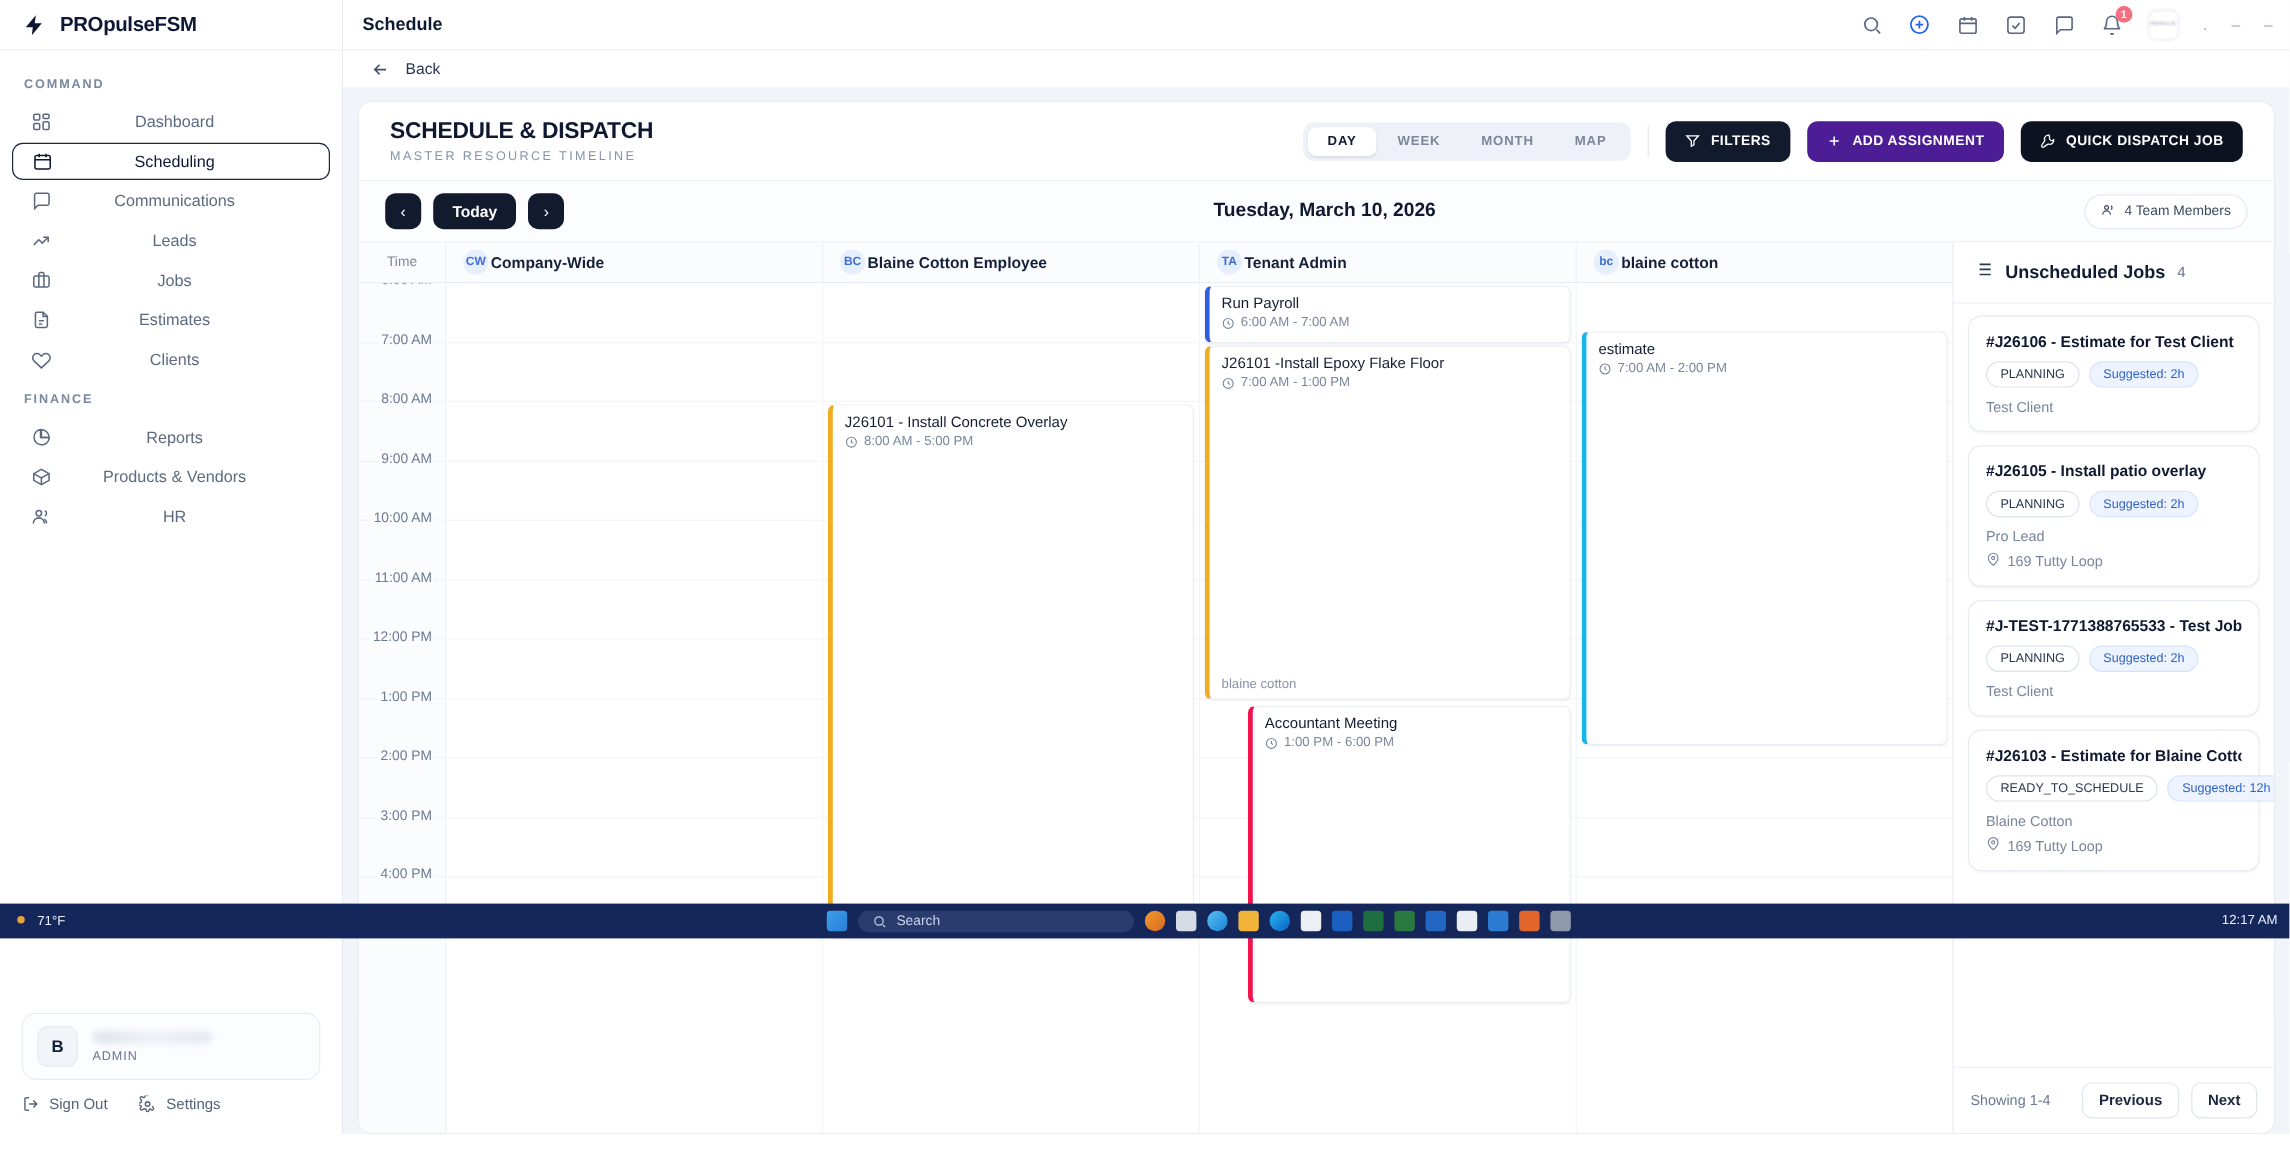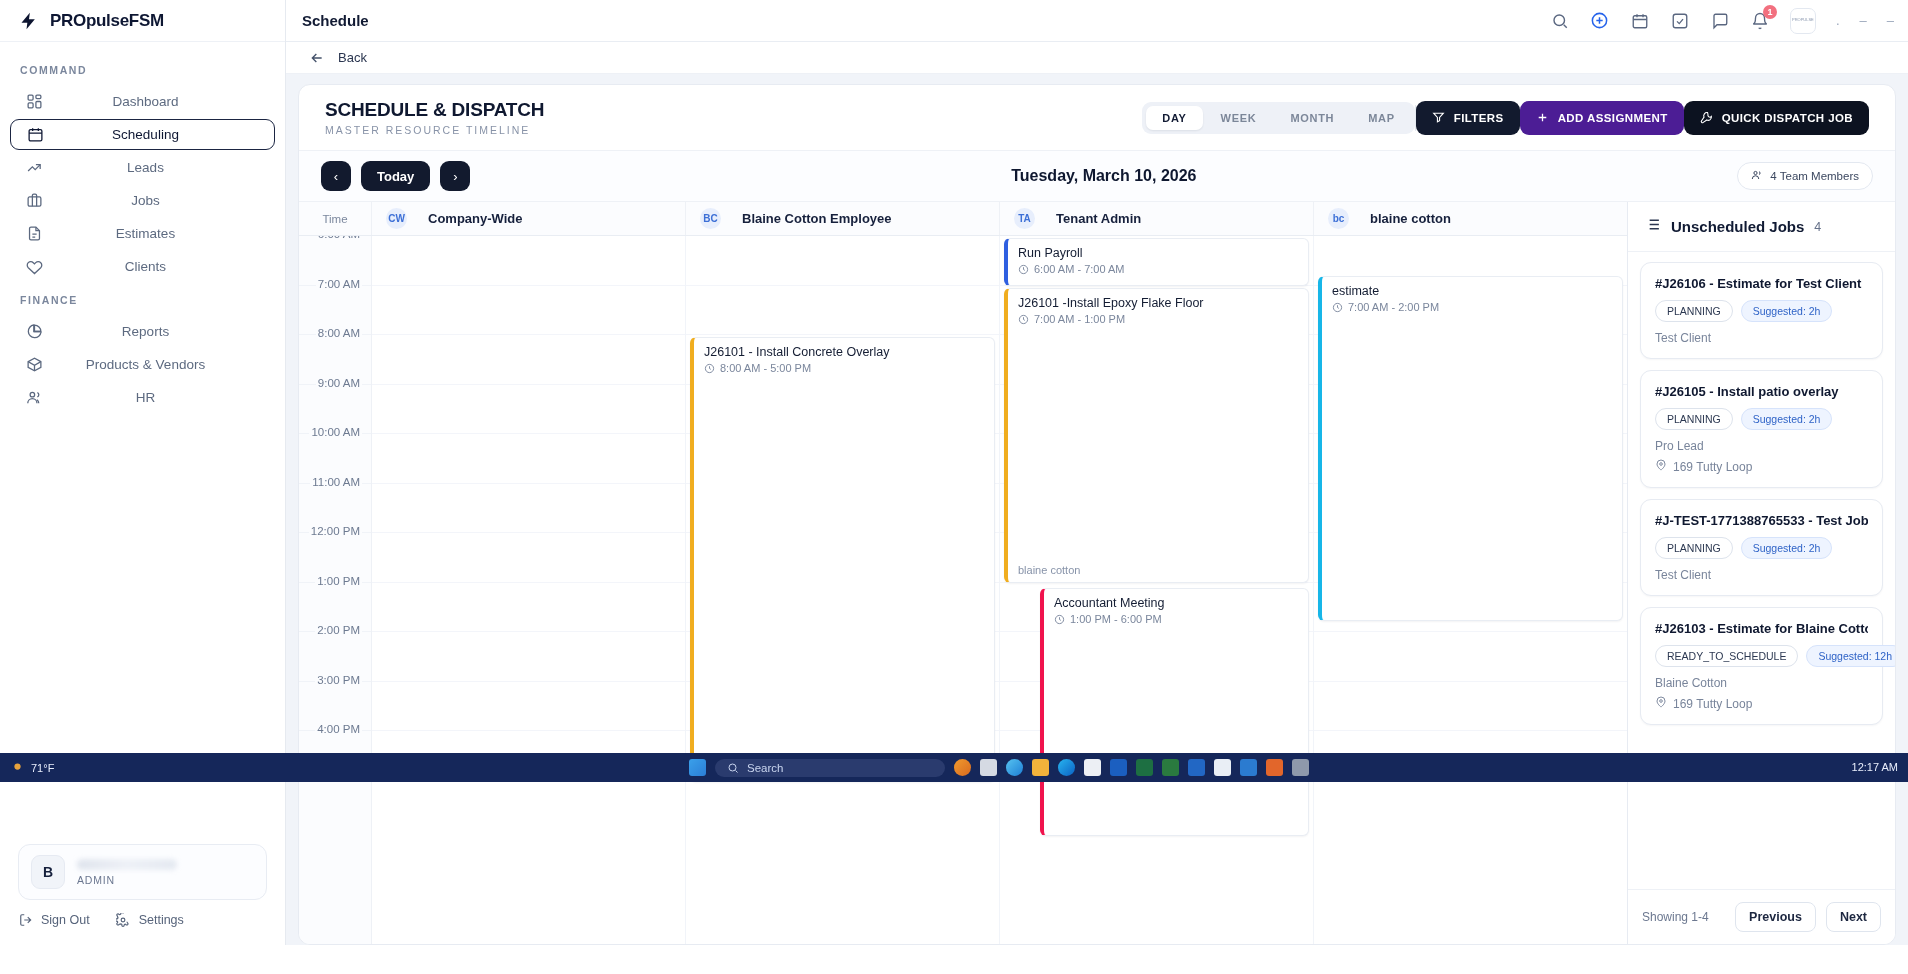--- a/index.html
+++ b/index.html
@@ -99,21 +99,21 @@
     background:#fff; border:1px solid #e7ebf2; border-radius: 12px;
     flex:1; display:flex; flex-direction:column; min-height:0; overflow:hidden;
   }
 
   .panel-head {
     display:flex; align-items:center; padding: 14px 26px 14px 26px; gap:18px;
     border-bottom: 1px solid #eef1f6;
   }
   .sd-title { font-size: 19px; font-weight: 800; color:#0f1830; letter-spacing:-0.2px;}
   .sd-sub { font-size: 10.5px; color:#8893a8; letter-spacing:2px; margin-top:3px;}
-  .head-right { margin-left:auto; display:flex; align-items:center; }
+  .head-right { margin-left:auto; display:flex; align-items:center; gap:14px;}
 
   .viewtabs { background:#eef1f7; border-radius: 9px; padding: 4px; display:flex; gap:2px;}
   .vt {
     padding: 6px 16px; font-size: 11px; font-weight:700; letter-spacing: .7px;
     color:#7c8799; border-radius:7px; cursor:pointer;
   }
   .vt.active { background:#fff; color:#111a33; box-shadow:0 1px 2px rgba(16,24,40,.08);}
   .vsep { width:1px; height:26px; background:#e4e9f0;}
 
   .btn { display:inline-flex; align-items:center; gap:8px; border-radius:9px; cursor:pointer;
@@ -140,21 +140,21 @@
     display:flex;align-items:center;gap:7px;border:1px solid #e3e8f0;border-radius:999px;
     padding:6px 13px;font-size:11.5px;color:#3c4860;background:#fff;
   }
 
   
   .cal-wrap { flex:1; display:flex; min-height:0; }
   .cal { flex:1; display:flex; flex-direction:column; min-width:0; overflow:hidden;justify-content:flex-end;}
   .cal-head { display:flex; border-bottom:1px solid #e9edf3; background:#fbfcfe; height:34px;}
   .col-time-h { width:73px; flex:0 0 73px; display:flex; align-items:center; justify-content:center;
                 font-size:11.5px; color:#7b879d; border-right:1px solid #eef1f6;}
-  .col-h { flex:1; display:flex; align-items:center; gap:21px; padding-left:14px; border-right:1px solid #eef1f6;
+  .col-h { flex:1; display:flex; align-items:center; gap:2px; padding-left:14px; border-right:1px solid #eef1f6;
            font-size:13px; font-weight:600; color:#16203c; min-width:0;}
   .col-h:last-child { border-right:none;}
   .ava-circ { width:21px;height:21px;border-radius:999px;background:#e7eefc;color:#3c6fd6;
               display:flex;align-items:center;justify-content:center;font-size:10px;font-weight:700;flex:0 0 21px;}
   .cal-body { flex:1; display:flex; position:relative; overflow:hidden;}
   .col-time { width:73px; flex:0 0 73px; border-right:1px solid #eef1f6; background:#fbfcfe; position:relative;}
   .hr-row { height:49.5px; border-bottom:1px solid #f0f3f8; position:relative;}
   .hr-label { position:absolute; top:-8px; right:9px; font-size:11.5px; color:#6d7a91; background:#fbfcfe; padding:0 2px;}
   .col-lane { flex:1; border-right:1px solid #f1f4f9; position:relative; min-width:0;}
   .col-lane:last-child { border-right:none;}
@@ -242,20 +242,28 @@
         <span class="lbl">Dashboard</span>
       </div>
       <div class="nav-item active">
         <span class="ico">
           <svg width="17" height="17" viewBox="0 0 24 24" fill="none" stroke="currentColor" stroke-width="1.8">
               <rect x="3" y="5" width="18" height="16" rx="2"></rect>
               <path d="M3 10h18M8 3v4M16 3v4"></path>
             </svg>
         </span>
         <span class="lbl">Scheduling</span>
+      </div>
+      <div class="nav-item">
+        <span class="ico">
+          <svg width="17" height="17" viewBox="0 0 24 24" fill="none" stroke="currentColor" stroke-width="1.8">
+              <path d="M21 15a2 2 0 0 1-2 2H8l-4 4V5a2 2 0 0 1 2-2h13a2 2 0 0 1 2 2z"></path>
+            </svg>
+        </span>
+        <span class="lbl">Communications</span>
       </div>
 
       <div class="nav-item">
         <span class="ico">
           <svg width="17" height="17" viewBox="0 0 24 24" fill="none" stroke="currentColor" stroke-width="1.8">
               <path d="M3 17l6-6 4 4 7-7"></path>
               <path d="M14 8h6v6"></path>
             </svg>
         </span>
         <span class="lbl">Leads</span>

